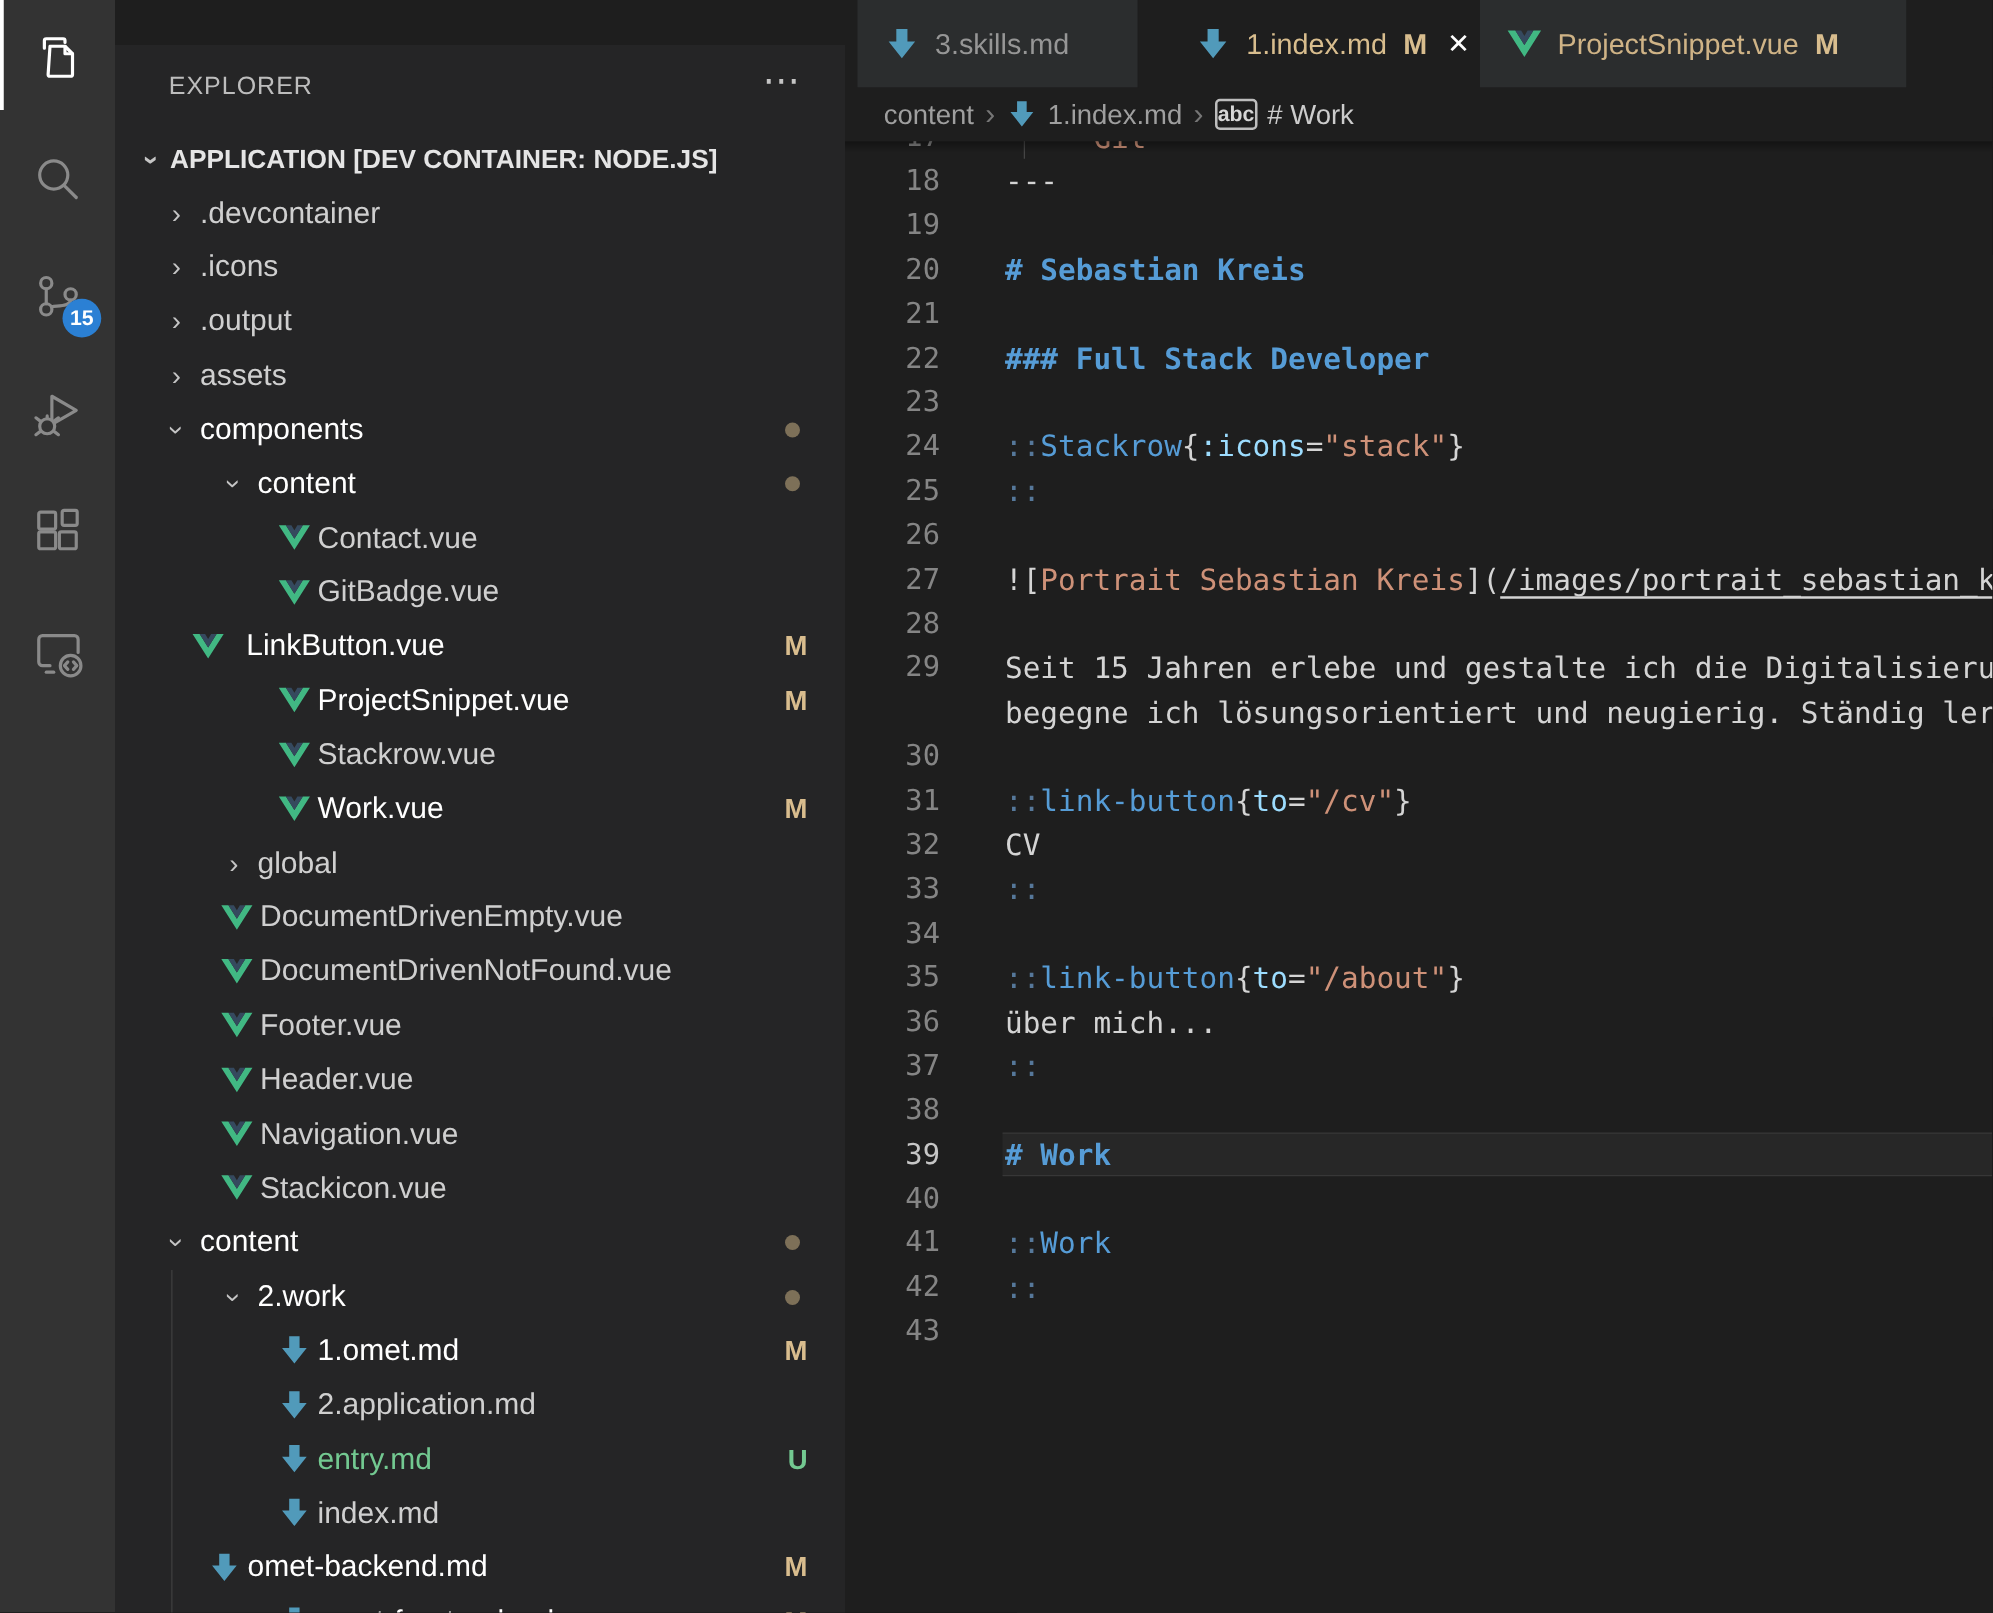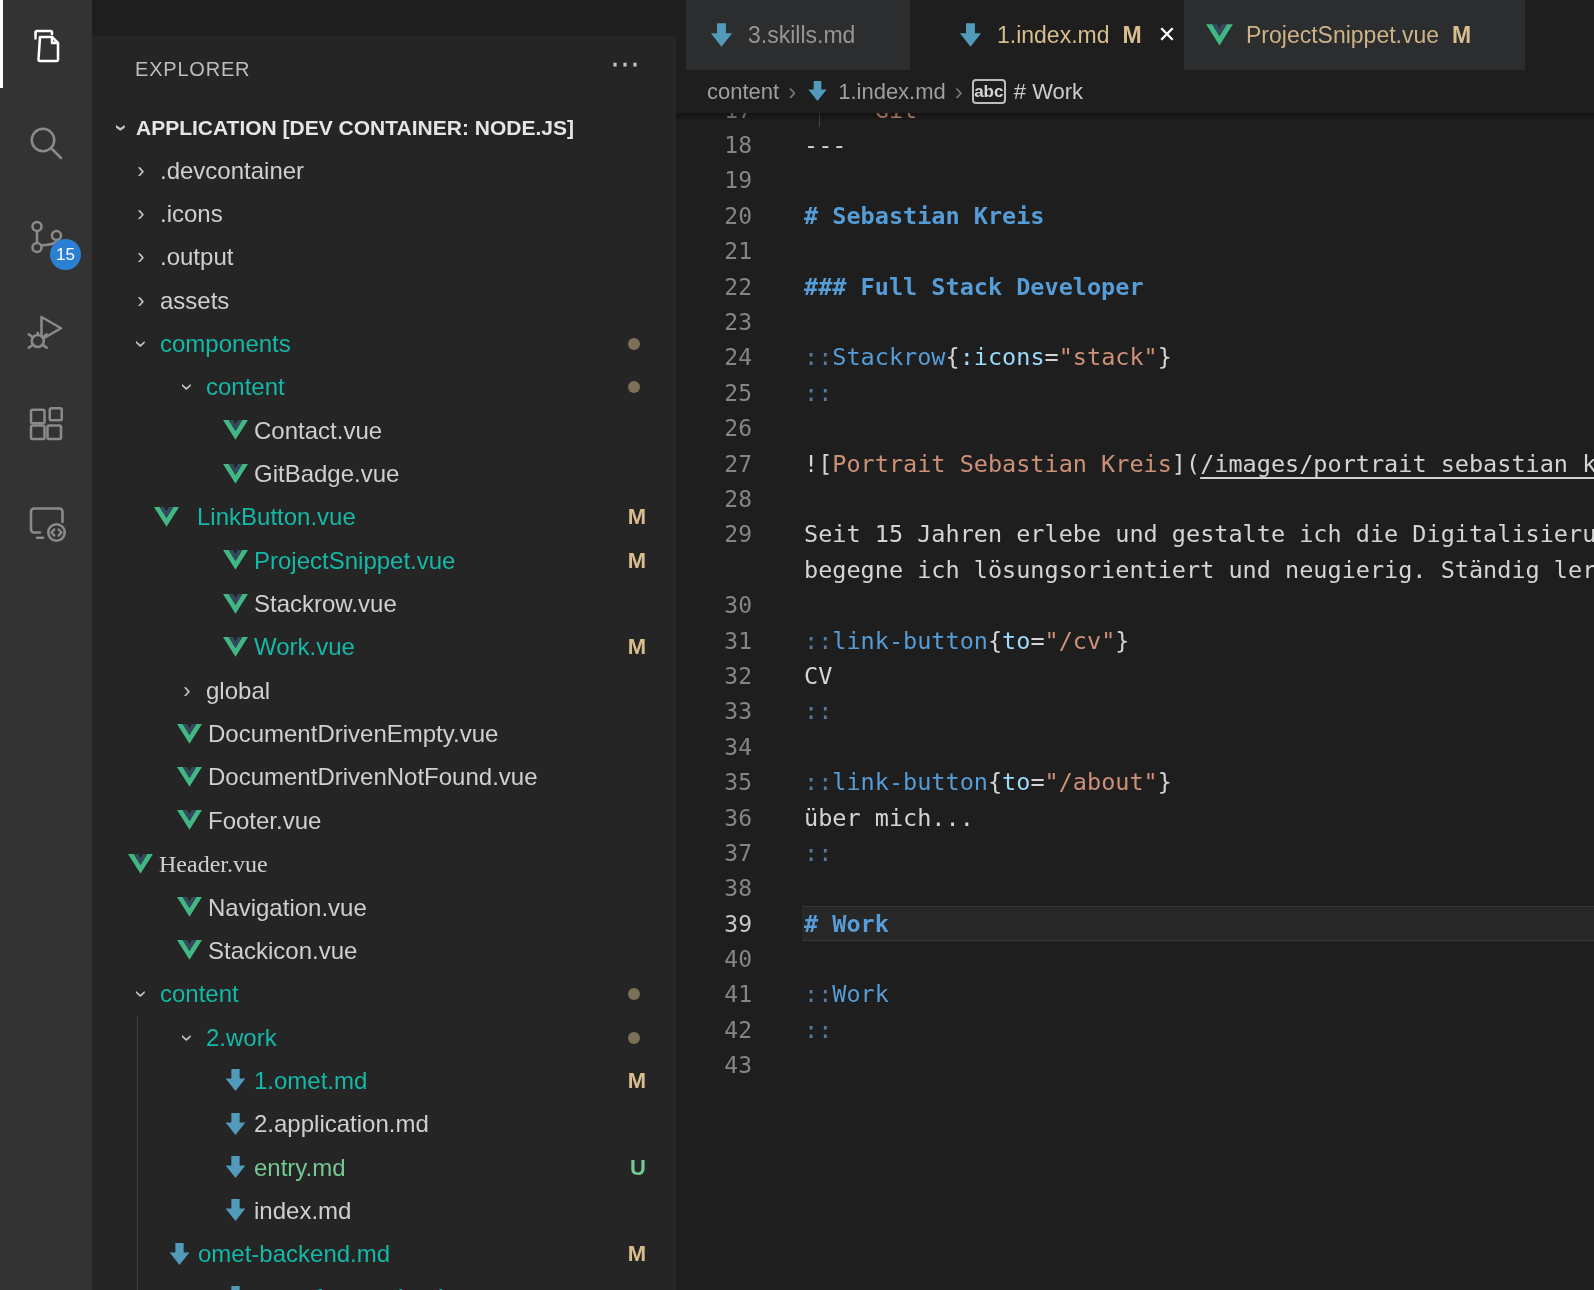--- a/index.html
+++ b/index.html
@@ -9,36 +9,36 @@
     background:#1e1e1e; font-family:"Liberation Sans", sans-serif;
     -webkit-font-smoothing:antialiased; user-select:none;
   }
   
   .activitybar { position:absolute; left:0; top:0; width:92px; height:100%; background:#333333; }
   .ab-indicator { position:absolute; left:0; top:0; width:3px; height:88px; background:#ffffff; }
   .ab-item { position:absolute; left:0; width:92px; height:92px; display:flex; align-items:center; justify-content:center; }
   .ab-item svg { width:42px; height:42px; stroke:#8a8a8a; fill:none; stroke-width:1.7; stroke-linecap:round; stroke-linejoin:round; }
   .ab-item.active svg { stroke:#ffffff; }
   .scm-badge { position:absolute; right:11px; bottom:13px; min-width:31px; height:31px; padding:13px 6px;
-    border-radius:16px; background:#2b80d4; color:#fff; font-size:17px; font-weight:normal;
+    border-radius:16px; background:#2b80d4; color:#fff; font-size:17px; font-weight:bold;
     display:flex; align-items:center; justify-content:center; }
   
   .sidebar { position:absolute; left:92px; top:4px; width:584px; height:100%; background:#252526; color:#cccccc; overflow:hidden;margin-top:32px; }
   .sb-title { position:absolute; left:43px; top:22px; font-size:20px; letter-spacing:.8px; color:#bdbdbd; }
   .sb-actions { position:absolute; right:34px; top:10px; font-size:30px; color:#c5c5c5; letter-spacing:2px; }
   .section { position:absolute; top:72px; left:0; right:0; height:40px; display:flex; align-items:center; padding-left:14px;
     font-weight:bold; font-size:21px; color:#e5e5e5; }
   .tree { position:absolute; top:113px; left:0; right:0; bottom:0; }
   .trow { height:43.35px; display:flex; align-items:center; font-size:24px; position:relative; white-space:nowrap; }
   .twisty { width:30px; flex:none; text-align:center; color:#c5c5c5; font-size:22px; line-height:1; }
   .twisty.open { transform:rotate(90deg); }
   .ficon { width:30px; flex:none; display:flex; justify-content:center; align-items:center; }
   .ficon svg { width:27px; height:27px; }
   .tlabel { margin-left:4px; color:#cfcfcf; }
-  .trow.mod .tlabel { color:#14b8a6; }
+  .trow.mod .tlabel { color:#ffffff; }
   .trow.untracked .tlabel { color:#73c991; }
   .gitbadge { position:absolute; right:30px; font-size:22px; font-weight:600; color:#d9bd8e; }
   .gitbadge.u { color:#73c991; }
   .dotbadge { position:absolute; right:36px; width:12px; height:12px; border-radius:50%; background:#7d7058; }
   .tree-guide { position:absolute; left:45px; top:980px; bottom:0; width:1px; background:#3f3f3f; }
   
   .tabbar { position:absolute; left:676px; top:0; width:918px; height:70px; background:#1e1e1e; display:flex; padding-left:10px; }
   .tab { height:70px; display:flex; align-items:center; font-size:23px; flex:none; position:relative; padding-left:20px; }
   .tab .ficon svg { width:29px; height:29px; }
   .tab .tab-label { margin-left:12px; }
@@ -253,21 +253,21 @@
         </div>
         <div class="trow normal" style="padding-left: 82px;">
           <span class="ficon">
             <svg viewBox="0 0 26 26">
               <polygon points="1,3 13,22 25,3 19.5,3 13,13.5 6.5,3" fill="#41b883"></polygon>
               <polygon points="6.5,3 13,13.5 19.5,3 15.3,3 13,7 10.7,3" fill="#35495e"></polygon>
             </svg>
           </span>
           <span class="tlabel">Footer.vue</span>
         </div>
-        <div class="trow normal" style="padding-left: 33px; font-family: Liberation Serif, serif;">
+        <div class="trow normal" style="padding-left: 82px;">
           <span class="ficon">
             <svg viewBox="0 0 26 26">
               <polygon points="1,3 13,22 25,3 19.5,3 13,13.5 6.5,3" fill="#41b883"></polygon>
               <polygon points="6.5,3 13,13.5 19.5,3 15.3,3 13,7 10.7,3" fill="#35495e"></polygon>
             </svg>
           </span>
           <span class="tlabel">Header.vue</span>
         </div>
         <div class="trow normal" style="padding-left: 82px;">
           <span class="ficon">

